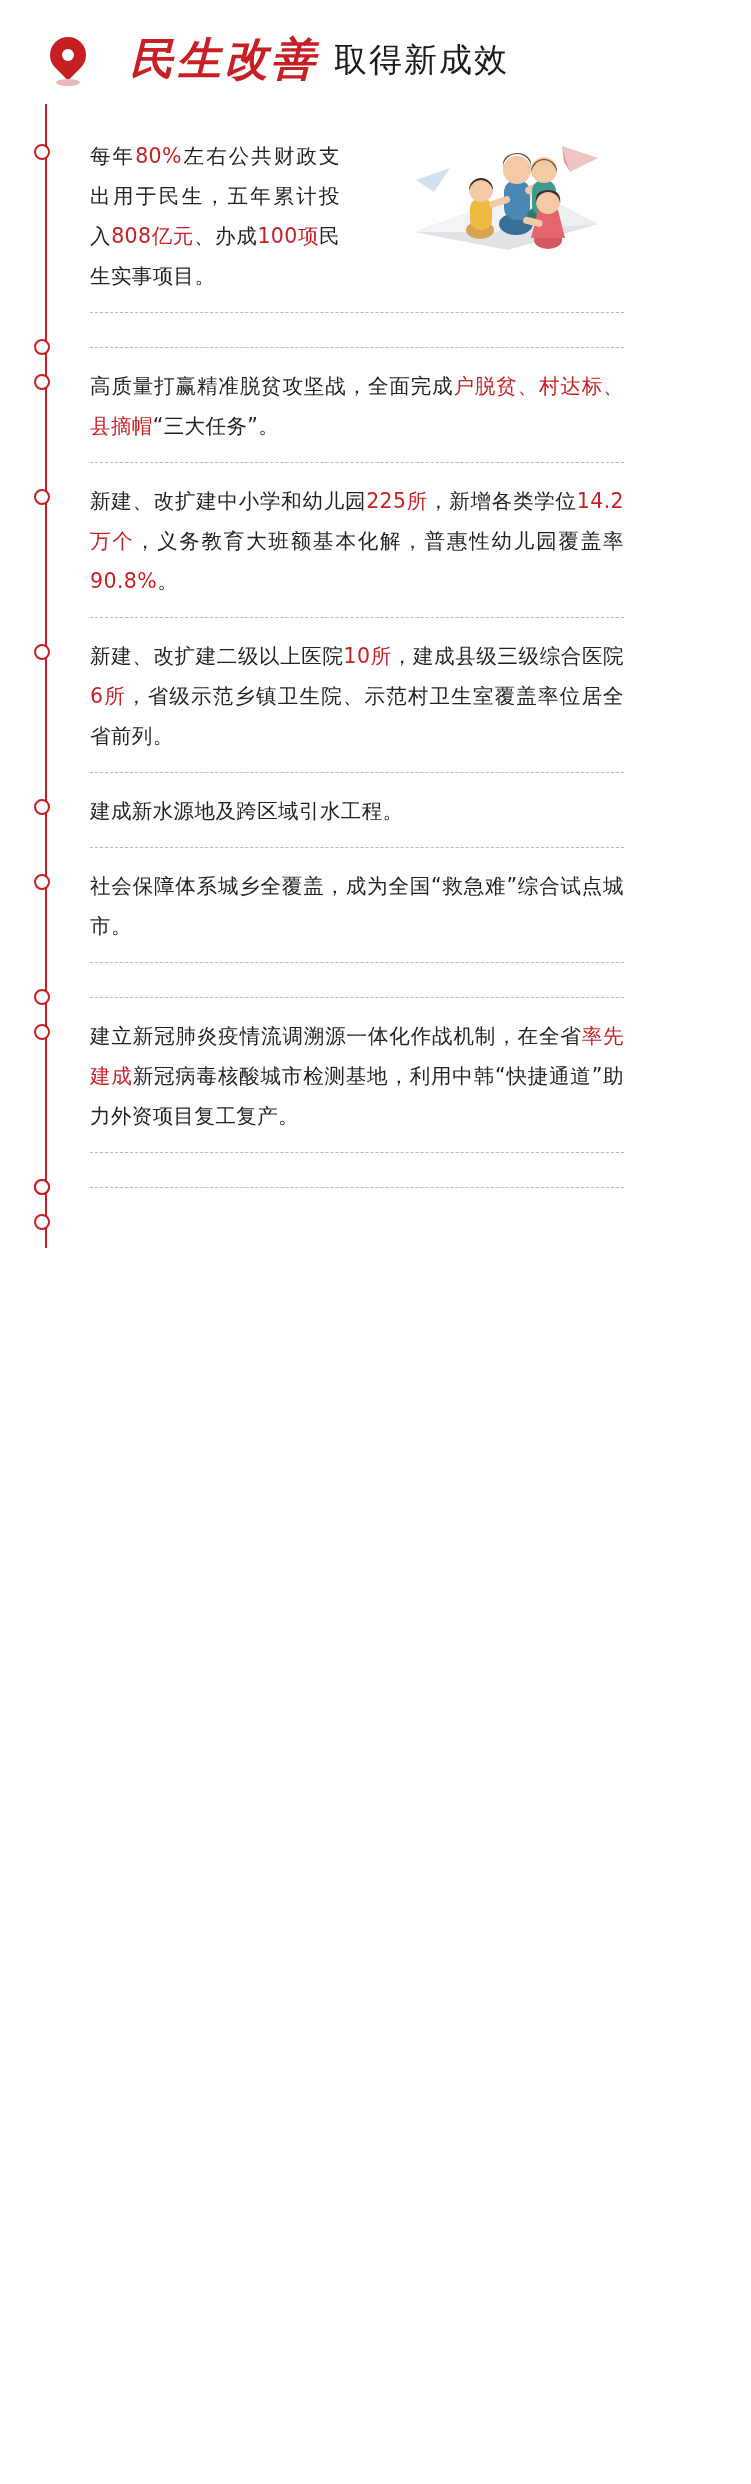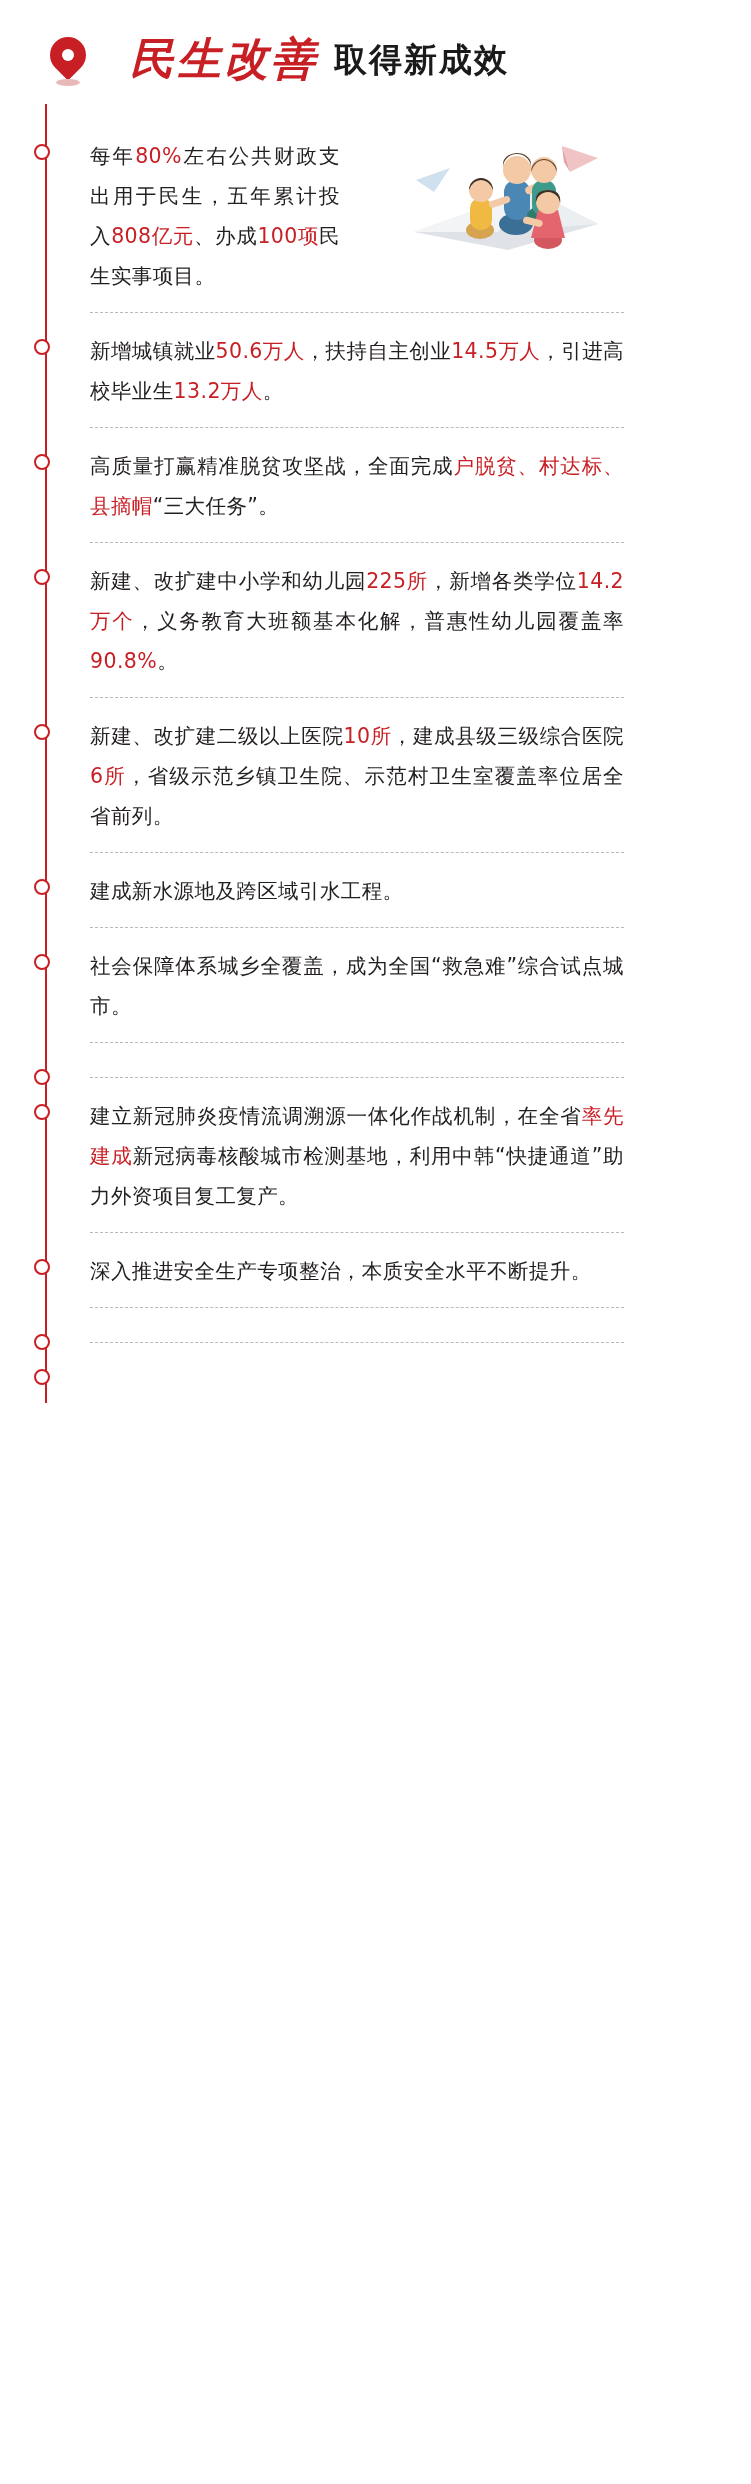--- a/index.html
+++ b/index.html
@@ -71,21 +71,21 @@
     color: #c81f24;
     letter-spacing: 3px;
     font-style: italic;
     margin-left: 34px;
     line-height: 1;
     white-space: nowrap;
   }
   .title-sub {
     font-family: "DejaVu Serif", "Liberation Serif", serif;
     font-size: 33px;
-    font-weight: bold;
+    font-weight: normal;
     color: #1a1a1a;
     letter-spacing: 2px;
     margin-left: 16px;
     line-height: 1;
     white-space: nowrap;
   }
 
   
   .timeline {
     position: relative;
@@ -215,21 +215,20 @@
 </svg>
             <div class="text" style="width: 250px;">每年<b>80%</b>左右公共财政支出用于民生，五年累计投入<b>808亿元</b>、办成<b>100项</b>民生实事项目。</div>
             <div class="divider"></div>
           </div>
         </div>
         <div class="item">
           <div class="dot-col">
             <span class="dot"></span>
           </div>
           <div class="body">
-            <div class="text">新增城镇就业<b>50.6万人</b>，扶持自主创业<b>14.5万人</b>，引进高校毕业生<b>13.2万人</b>。</div>
             <div class="divider"></div>
           </div>
         </div>
         <div class="item">
           <div class="dot-col">
             <span class="dot"></span>
           </div>
           <div class="body">
             <div class="text">高质量打赢精准脱贫攻坚战，全面完成<b>户脱贫、村达标、县摘帽</b>“三大任务”。</div>
             <div class="divider"></div>
@@ -284,24 +283,20 @@
             <span class="dot"></span>
           </div>
           <div class="body">
             <div class="text">建立新冠肺炎疫情流调溯源一体化作战机制，在全省<b>率先建成</b>新冠病毒核酸城市检测基地，利用中韩“快捷通道”助力外资项目复工复产。</div>
             <div class="divider"></div>
           </div>
         </div>
         <div class="item">
           <div class="dot-col">
             <span class="dot"></span>
-          </div>
-          <div class="body">
-            <div class="text">深入推进安全生产专项整治，本质安全水平不断提升。</div>
-            <div class="divider"></div>
           </div>
         </div>
         <div class="item">
           <div class="dot-col">
             <span class="dot"></span>
           </div>
           <div class="body">
             <div class="divider"></div>
           </div>
         </div>

